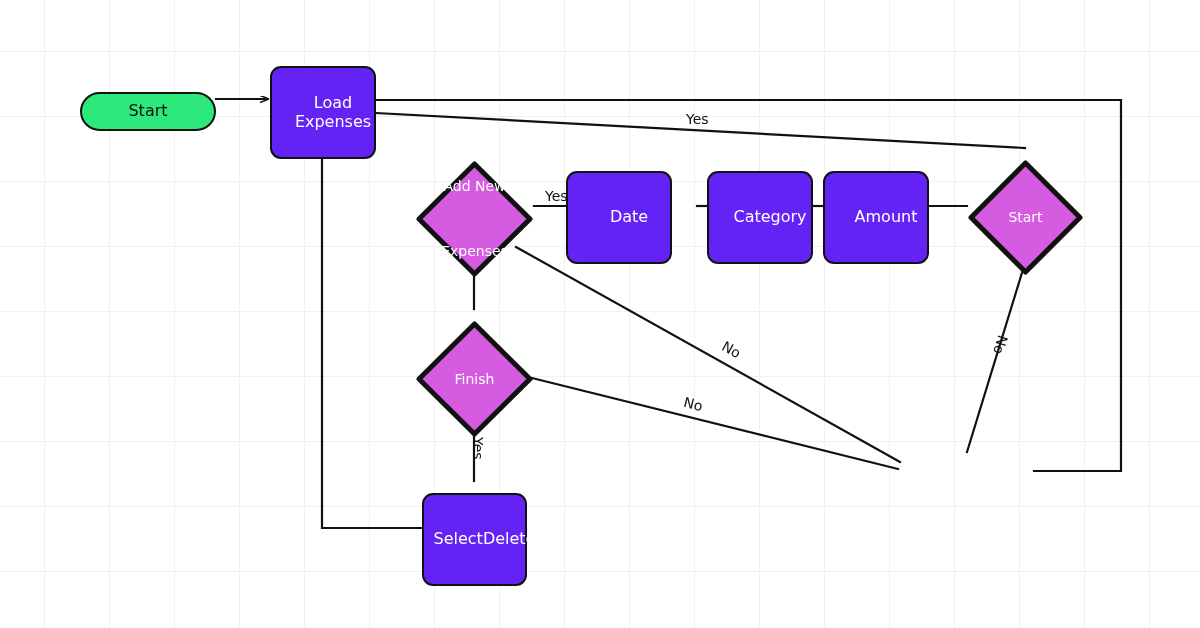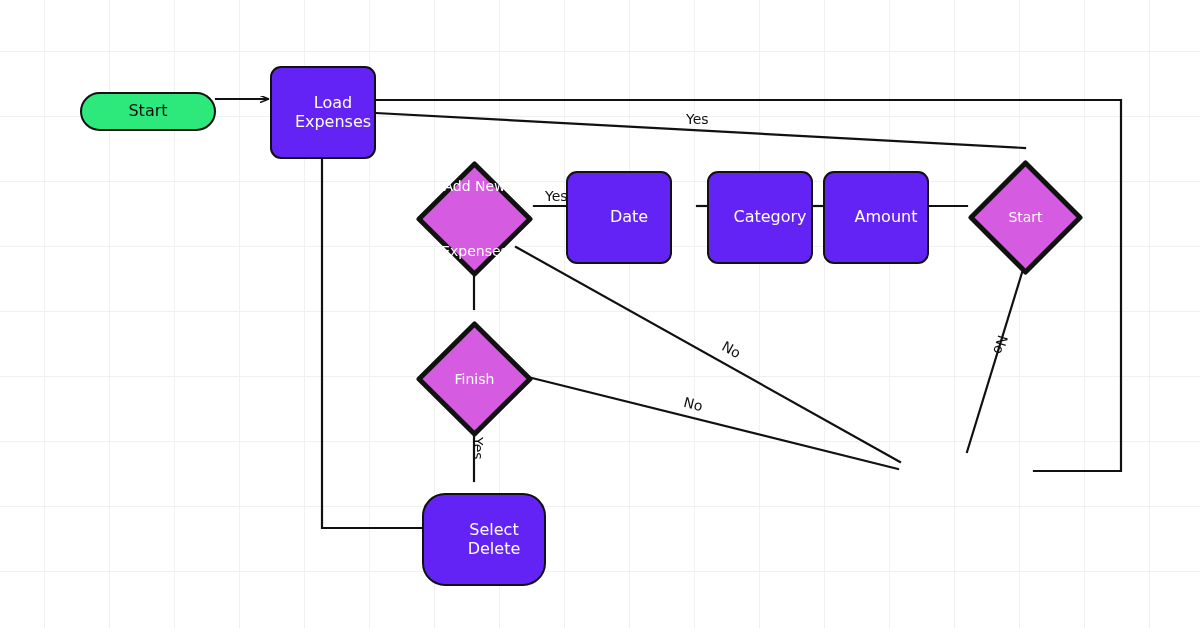--- a/index.html
+++ b/index.html
@@ -162,21 +162,21 @@
     <span class="decision-label">Start</span>
   </div>
 
   <div class="node node-decision" style="left:416px; top:309px; width:117px; height:116px;">
     <svg class="diamond-shape" viewBox="0 0 117 116" preserveAspectRatio="none" xmlns="http://www.w3.org/2000/svg">
       <polygon points="58.5,3 114,58 58.5,113 3,58" fill="#d55be0" stroke="#111111" stroke-width="5" stroke-linejoin="round"></polygon>
     </svg>
     <span class="decision-label">Finish</span>
   </div>
 
-  <div class="node node-process" style="left:422px; top:481px; width:124px; height:93px; flex-direction:column;border-radius:23px;">
+  <div class="node node-process" style="left:422px; top:481px; width:105px; height:93px; flex-direction:row;">
     <span>Select</span>
     <span>Delete</span>
   </div>
 
 
   <div class="edge-label" style="left:686px; top:111px;">Yes</div>
 
   <div class="edge-label" style="left:545px; top:188px;">Yes</div>
 
   <div class="edge-label" style="left:727px; top:338px; transform: rotate(29deg); transform-origin: left top;">No</div>

